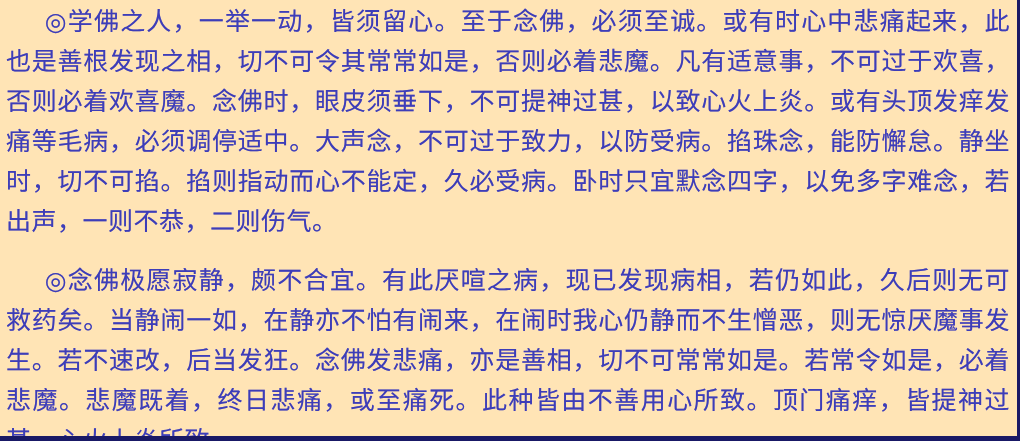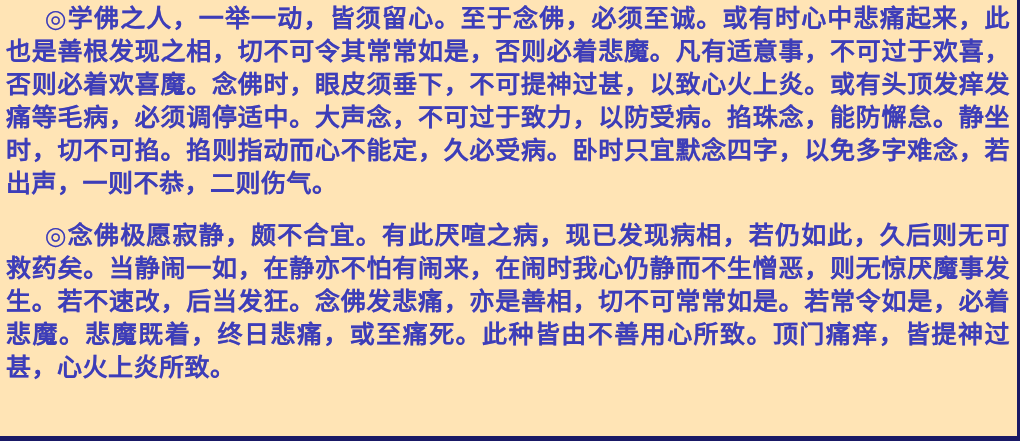--- a/index.html
+++ b/index.html
@@ -21,29 +21,28 @@
   }
   .doc {
     width: 100%;
     height: 100%;
     padding: 2px 7px 0 6px;
     overflow: hidden;
   }
   .para {
     color: var(--ink);
     font-size: 25px;
-    line-height: 33px;
+    line-height: 40px;
     text-align: justify;
     text-justify: inter-ideograph;
     text-indent: 1.55em;
     letter-spacing: 0.5px;
     margin-bottom: 19px;
     
     text-shadow: 0 0 0.6px rgba(90, 90, 200, 0.55);
-    font-weight: bold;
   }
   .para:last-child { margin-bottom: 0; }
 </style>
 </head>
 <body>
 
 <div class="doc">
   <p class="para">◎学佛之人，一举一动，皆须留心。至于念佛，必须至诚。或有时心中悲痛起来，此也是善根发现之相，切不可令其常常如是，否则必着悲魔。凡有适意事，不可过于欢喜，否则必着欢喜魔。念佛时，眼皮须垂下，不可提神过甚，以致心火上炎。或有头顶发痒发痛等毛病，必须调停适中。大声念，不可过于致力，以防受病。掐珠念，能防懈怠。静坐时，切不可掐。掐则指动而心不能定，久必受病。卧时只宜默念四字，以免多字难念，若出声，一则不恭，二则伤气。</p>
   <p class="para">◎念佛极愿寂静，颇不合宜。有此厌喧之病，现已发现病相，若仍如此，久后则无可救药矣。当静闹一如，在静亦不怕有闹来，在闹时我心仍静而不生憎恶，则无惊厌魔事发生。若不速改，后当发狂。念佛发悲痛，亦是善相，切不可常常如是。若常令如是，必着悲魔。悲魔既着，终日悲痛，或至痛死。此种皆由不善用心所致。顶门痛痒，皆提神过甚，心火上炎所致。</p>
 </div>

